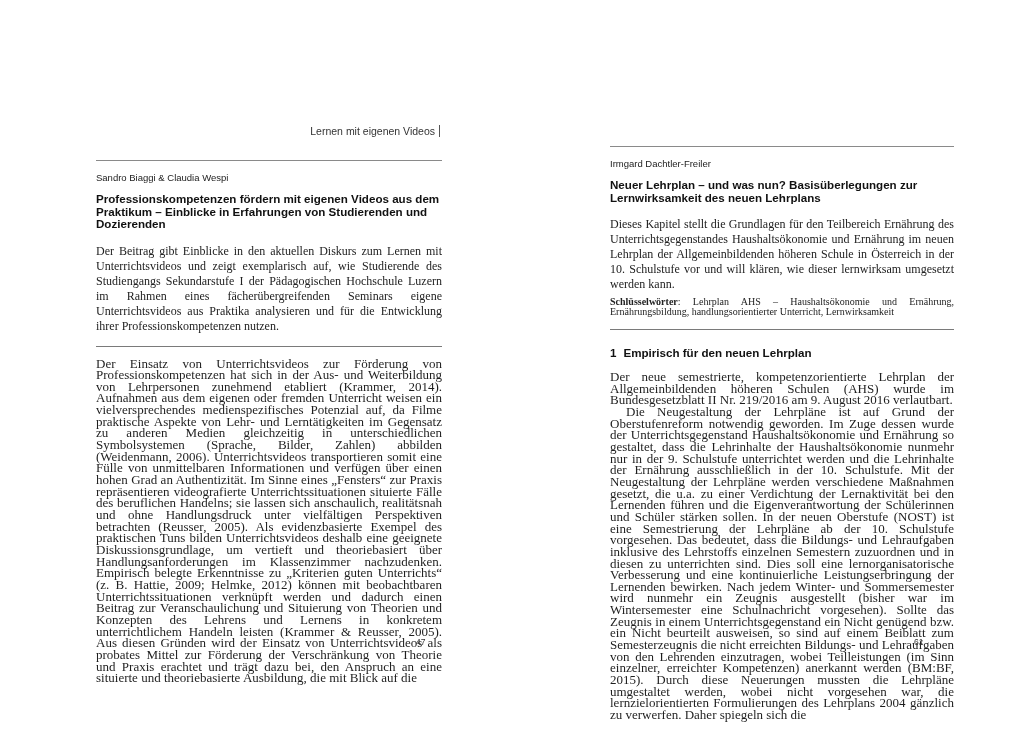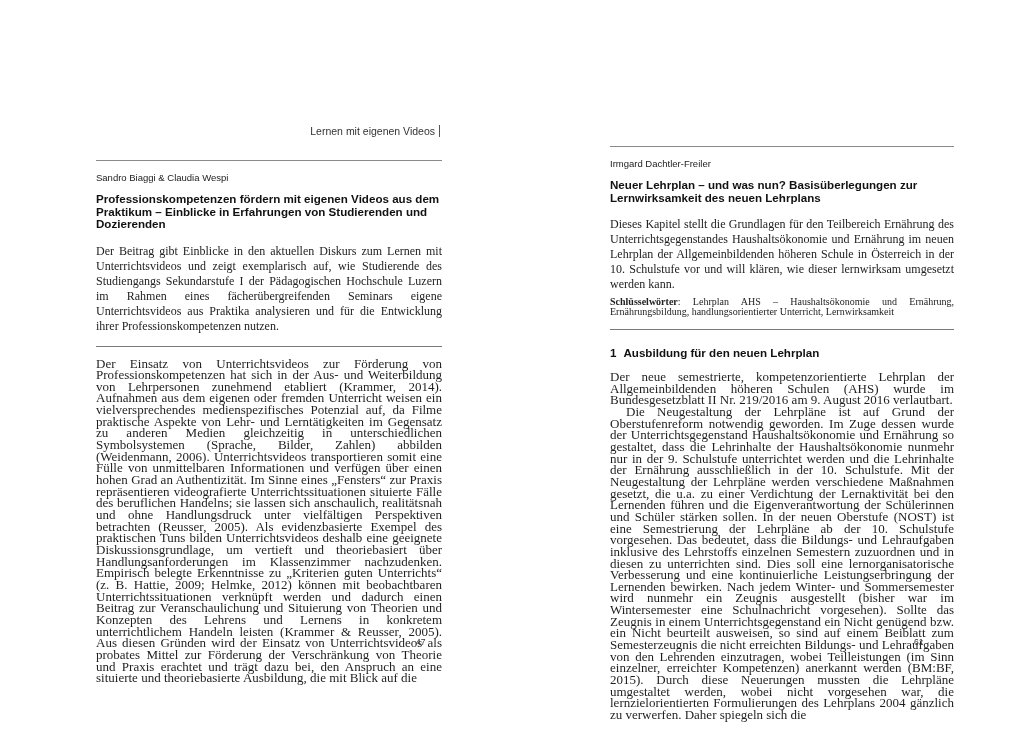--- a/index.html
+++ b/index.html
@@ -140,20 +140,20 @@
 </div>
 
 <div class="page page-right">
   <div class="content">
     <div class="rule-thin"></div>
     <div class="author">Irmgard Dachtler-Freiler</div>
     <div class="chapter-title">Neuer Lehrplan – und was nun? Basisüberlegungen zur Lernwirksamkeit des neuen Lehrplans</div>
     <div class="abstract">Dieses Kapitel stellt die Grundlagen für den Teilbereich Ernährung des Unterrichtsgegenstandes Haushaltsökonomie und Ernährung im neuen Lehrplan der Allgemeinbildenden höheren Schule in Österreich in der 10. Schulstufe vor und will klären, wie dieser lernwirksam umgesetzt werden kann.</div>
     <div class="keywords"><b>Schlüsselwörter</b><span>: Lehrplan AHS – Haushaltsökonomie und Ernährung, Ernährungsbildung, handlungsorientierter Unterricht, Lernwirksamkeit</span></div>
     <div class="rule-thick"></div>
-    <div class="section-heading"><span class="num">1</span><span>Ausbildung für den neuen Lehrplan</span></div>
+    <div class="section-heading"><span class="num">1</span><span>Empirisch für den neuen Lehrplan</span></div>
     <div class="body-text">
       <p>Der neue semestrierte, kompetenzorientierte Lehrplan der Allgemeinbildenden höheren Schulen (AHS) wurde im Bundesgesetzblatt II Nr. 219/2016 am 9. August 2016 verlautbart.</p>
       <p class="indent">Die Neugestaltung der Lehrpläne ist auf Grund der Oberstufenreform notwendig geworden. Im Zuge dessen wurde der Unterrichtsgegenstand Haushaltsökonomie und Ernährung so gestaltet, dass die Lehrinhalte der Haushaltsökonomie nunmehr nur in der 9. Schulstufe unterrichtet werden und die Lehrinhalte der Ernährung ausschließlich in der 10. Schulstufe. Mit der Neugestaltung der Lehrpläne werden verschiedene Maßnahmen gesetzt, die u.a. zu einer Verdichtung der Lernaktivität bei den Lernenden führen und die Eigenverantwortung der Schülerinnen und Schüler stärken sollen. In der neuen Oberstufe (NOST) ist eine Semestrierung der Lehrpläne ab der 10. Schulstufe vorgesehen. Das bedeutet, dass die Bildungs- und Lehraufgaben inklusive des Lehrstoffs einzelnen Semestern zuzuordnen und in diesen zu unterrichten sind. Dies soll eine lernorganisatorische Verbesserung und eine kontinuierliche Leistungserbringung der Lernenden bewirken. Nach jedem Winter- und Sommersemester wird nunmehr ein Zeugnis ausgestellt (bisher war im Wintersemester eine Schulnachricht vorgesehen). Sollte das Zeugnis in einem Unterrichtsgegenstand ein Nicht genügend bzw. ein Nicht beurteilt ausweisen, so sind auf einem Beiblatt zum Semesterzeugnis die nicht erreichten Bildungs- und Lehraufgaben von den Lehrenden einzutragen, wobei Teilleistungen (im Sinn einzelner, erreichter Kompetenzen) anerkannt werden (BM:BF, 2015). Durch diese Neuerungen mussten die Lehrpläne umgestaltet werden, wobei nicht vorgesehen war, die lernzielorientierten Formulierungen des Lehrplans 2004 gänzlich zu verwerfen. Daher spiegeln sich die</p>
     </div>
   </div>
   <div class="page-number">61</div>
 </div>
 
 </body></html>

